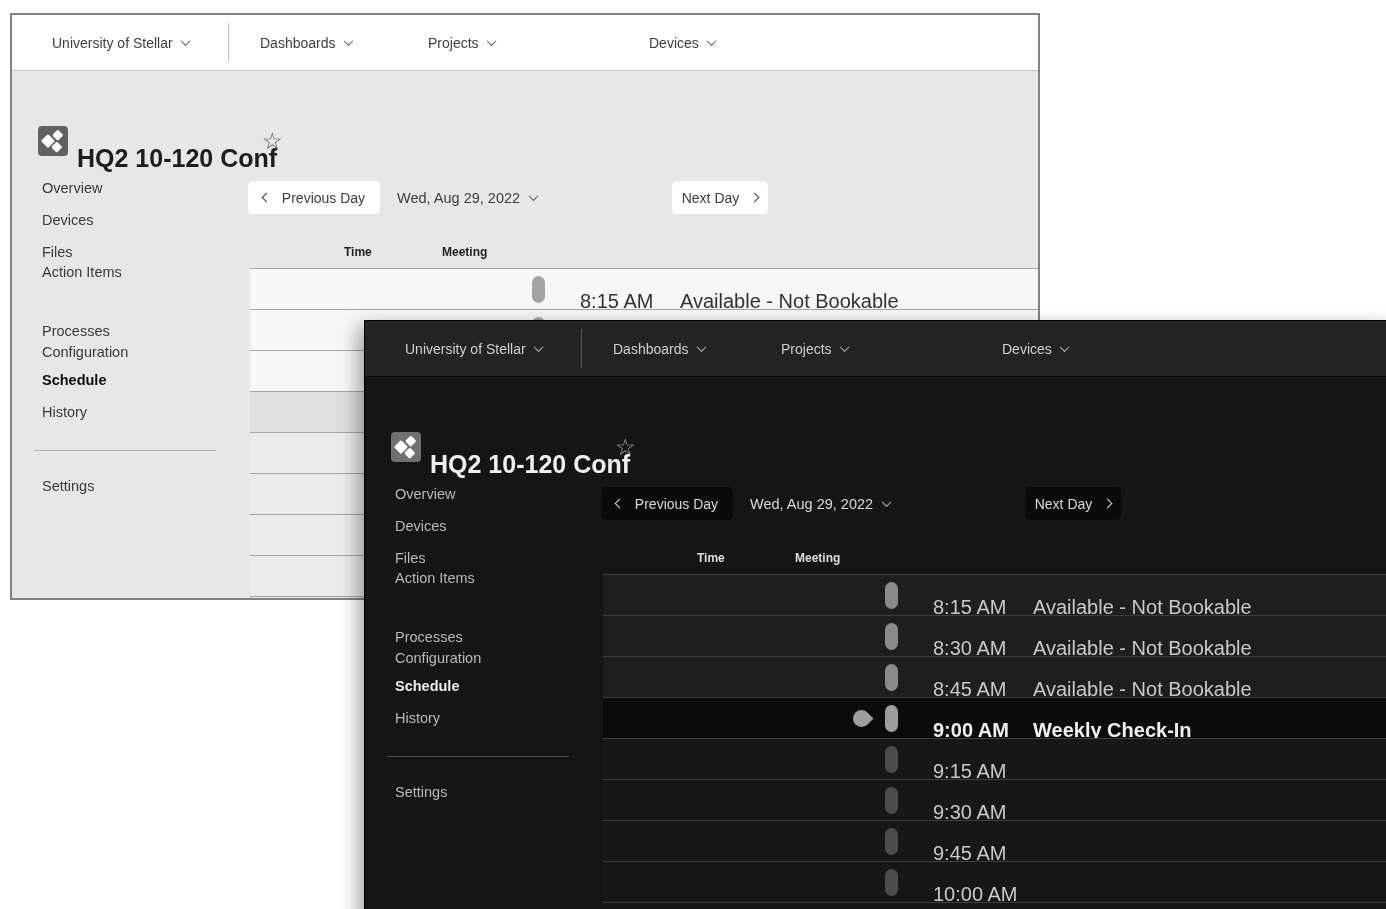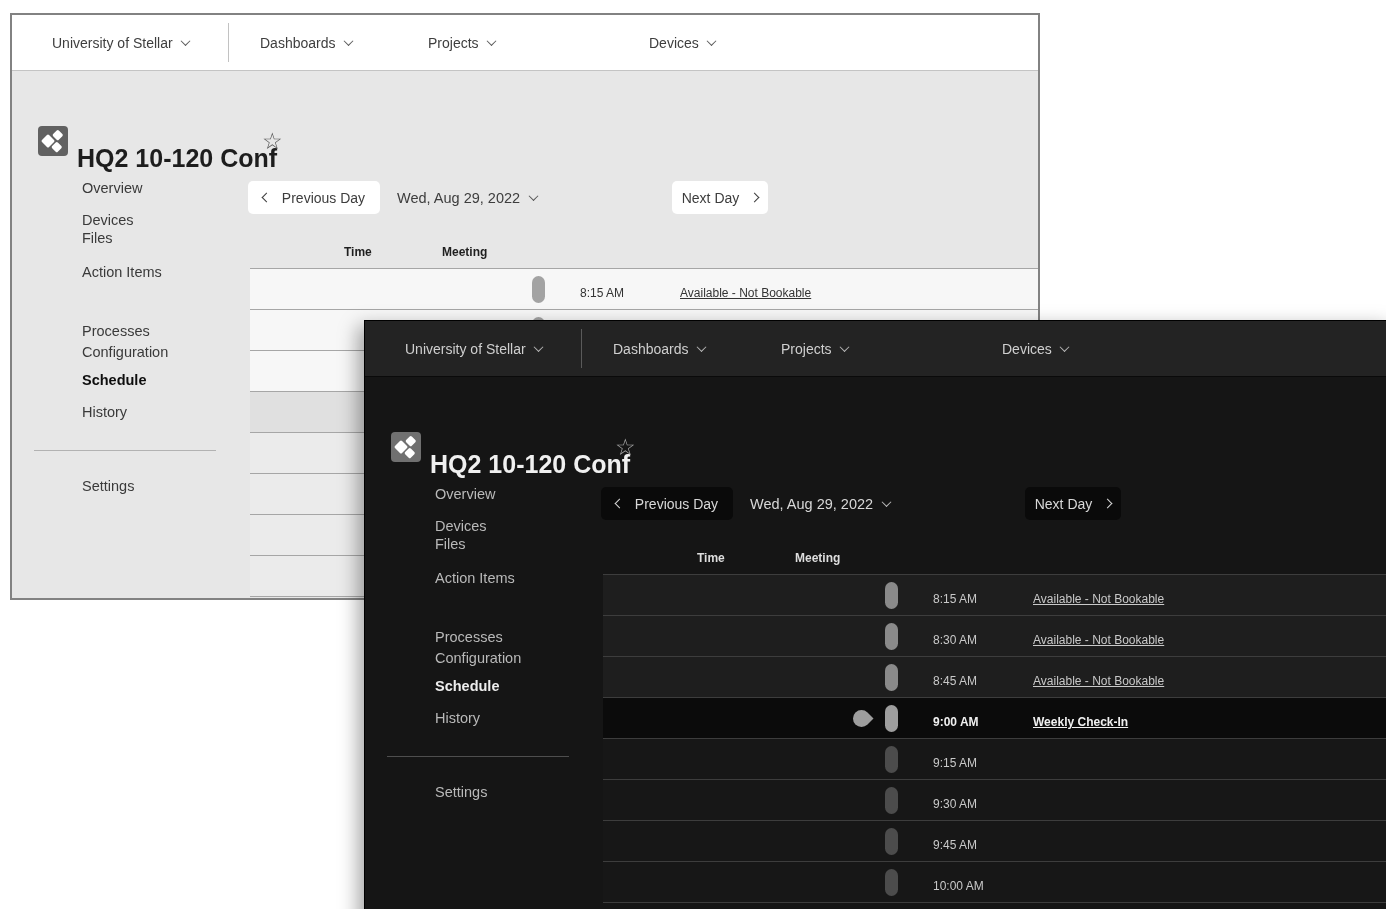--- a/index.html
+++ b/index.html
@@ -59,23 +59,23 @@
   .logo .d1{left:5px;top:10px;width:10px;height:10px;}
   .logo .d2{left:16px;top:5px;width:7.5px;height:7.5px;}
   .logo .d3{left:14.5px;top:16.5px;width:7.5px;height:7.5px;}
   .page-title{position:absolute;left:65px;top:53px;height:34px;line-height:34px;
     font-size:25px;color:var(--title);white-space:nowrap;}
   .fav-star{position:absolute;left:250px;top:55px;font-size:23px;line-height:30px;
     color:var(--muted);cursor:pointer;}
 
   
   .side-item{position:absolute;left:30px;height:20px;line-height:20px;font-size:14.5px;
-    color:var(--side-text);cursor:pointer;white-space:nowrap;margin-left:40px;}
+    color:var(--side-text);cursor:pointer;white-space:nowrap;}
   .side-item.active{font-weight:bold;color:var(--side-active);}
-  .s0{top:107px;} .s1{top:139px;} .s2{top:157px;} .s3{top:191px;}
+  .s0{top:107px;} .s1{top:139px;} .s2{top:171px;} .s3{top:191px;}
   .s4{top:250px;} .s5{top:271px;} .s6{top:299px;} .s7{top:331px;}
   .side-divider{position:absolute;left:22px;top:379px;width:182px;height:1px;background:var(--side-div);}
   .s-settings{top:405px;}
 
   
   .btn{position:absolute;top:110px;height:33px;border-radius:5px;background:var(--btn-bg);
     color:var(--btn-text);font-size:14px;display:flex;align-items:center;justify-content:center;
     gap:12px;cursor:pointer;box-sizing:border-box;}
   .btn-prev{left:236px;width:132px;}
   .btn-next{left:660px;width:96px;}
@@ -99,21 +99,21 @@
   .row{position:relative;height:40px;border-top:1px solid var(--row-divider);cursor:pointer;}
   .row.r-avail{background:var(--row-avail);}
   .row.r-current{background:var(--row-current);}
   .row.r-rest{background:var(--row-rest);}
   .pill{position:absolute;left:282px;top:7px;width:13px;height:27px;border-radius:7px;}
   .r-avail  .pill{background:var(--pill-avail);}
   .r-rest   .pill{background:var(--pill-rest);}
   .r-current .pill{background:var(--indicator);}
   .indicator{position:absolute;left:250px;top:12px;width:17px;height:17px;
     background:var(--indicator);border-radius:50% 50% 0 50%;transform:rotate(-45deg);}
-  .cell{position:absolute;top:4px;height:40px;line-height:40px;font-size:12px;
+  .cell{position:absolute;top:12px;height:40px;line-height:40px;font-size:20px;
     color:var(--cell);white-space:nowrap;}
   .cell.time{left:330px;} .cell.meeting{left:430px;text-decoration:underline;}
   .r-current .cell{font-weight:bold;color:var(--cell-bold);}
 </style>
 </head>
 <body>
 
 <div id="stage">
     <section class="win light">
 

